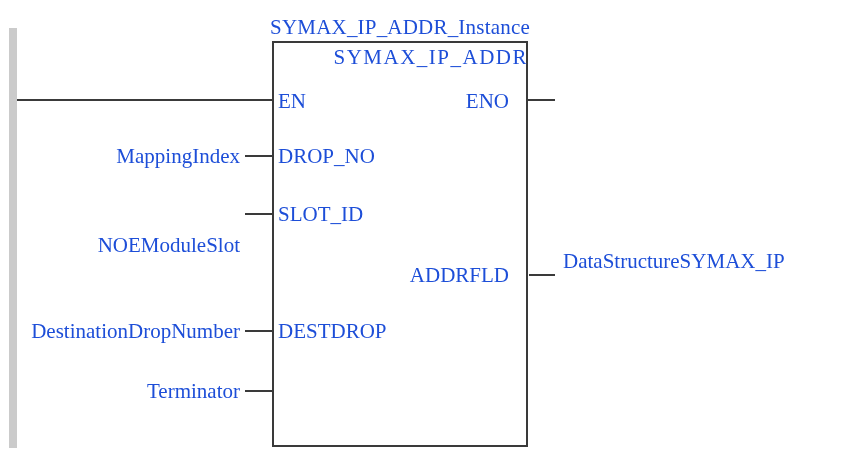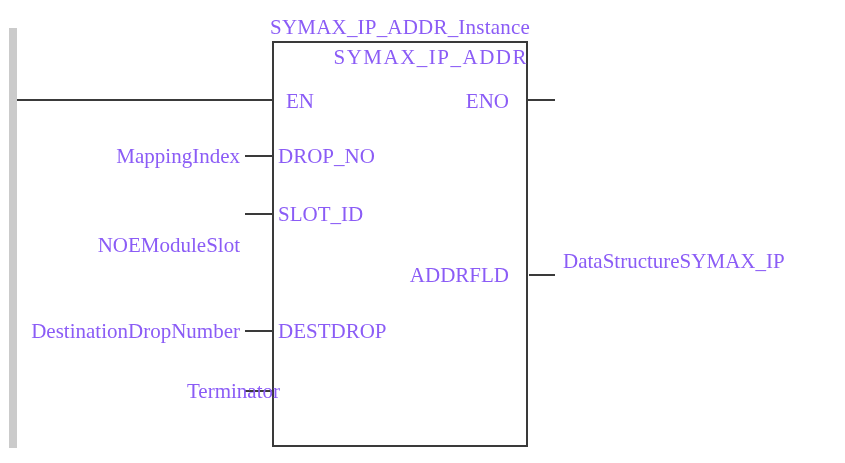--- a/index.html
+++ b/index.html
@@ -6,21 +6,21 @@
     margin: 0;
     padding: 0;
     background: #ffffff;
   }
   .canvas {
     position: relative;
     width: 845px;
     height: 463px;
     background: #ffffff;
     font-family: "Liberation Serif", serif;
-    color: #8b5cf6;
+    color: #1d4ed8;
     overflow: hidden;
   }
   .txt {
     position: absolute;
     font-size: 21px;
     line-height: 26px;
     white-space: nowrap;
   }
   
   .margin-bar {
@@ -64,35 +64,35 @@
   }
   .wire-en       { left: 17px;  top: 99px;  width: 255px; }
   .wire-eno      { left: 528px; top: 99px;  width: 27px;  }
   .wire-addrfld  { left: 529px; top: 274px; width: 26px;  }
   .dash-drop     { left: 245px; top: 155px; width: 27px;  }
   .dash-slot     { left: 245px; top: 213px; width: 27px;  }
   .dash-dest     { left: 245px; top: 330px; width: 27px;  }
   .dash-term     { left: 245px; top: 390px; width: 27px;  }
   
   .pin-in  { left: 278px; }
-  .pin-en      { top: 88px; margin-left: 8px;  }
+  .pin-en      { top: 88px;  }
   .pin-dropno  { top: 143px; }
   .pin-slotid  { top: 201px; }
   .pin-dest    { top: 318px; }
   .pin-term    { top: 378px; }
   
   .pin-out { left: 369px; width: 140px; text-align: right; }
   .pin-eno     { top: 88px;  }
   .pin-addrfld { top: 262px; }
   
   .var-in { left: 0px; width: 240px; text-align: right; }
   .var-drop { top: 143px; }
   .var-slot { top: 201px; margin-top: 31px; }
   .var-dest { top: 318px; }
-  .var-term { top: 378px; margin-left: 40px; }
+  .var-term { top: 378px; }
   
   .var-out { left: 563px; top: 248px; }
 </style>
 </head>
 <body>
 
 <div class="canvas">
 
   <div class="margin-bar"></div>
 

